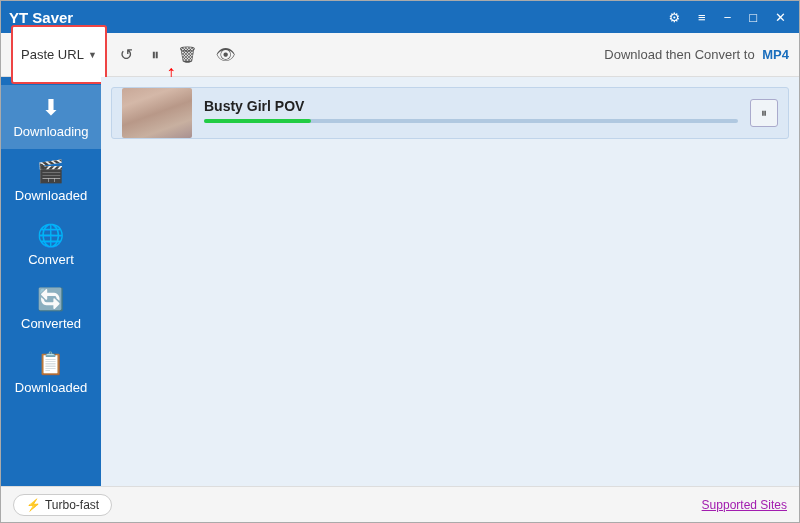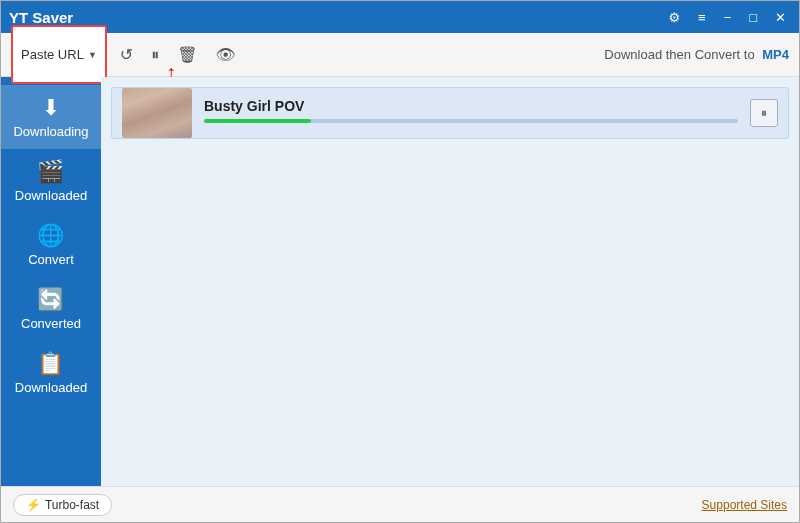--- a/index.html
+++ b/index.html
@@ -231,21 +231,21 @@
       padding: 3px 12px;
       font-size: 12px;
       cursor: pointer;
       display: flex;
       align-items: center;
       gap: 4px;
       color: #333;
     }
     .turbo-icon { color: #f0a000; }
     .supported-sites-link {
-      color: #a16207;
+      color: #a21caf;
       font-size: 12px;
       text-decoration: underline;
       cursor: pointer;
     }
   </style>
 </head>
 <body>
 
 <div class="app-container">
 

